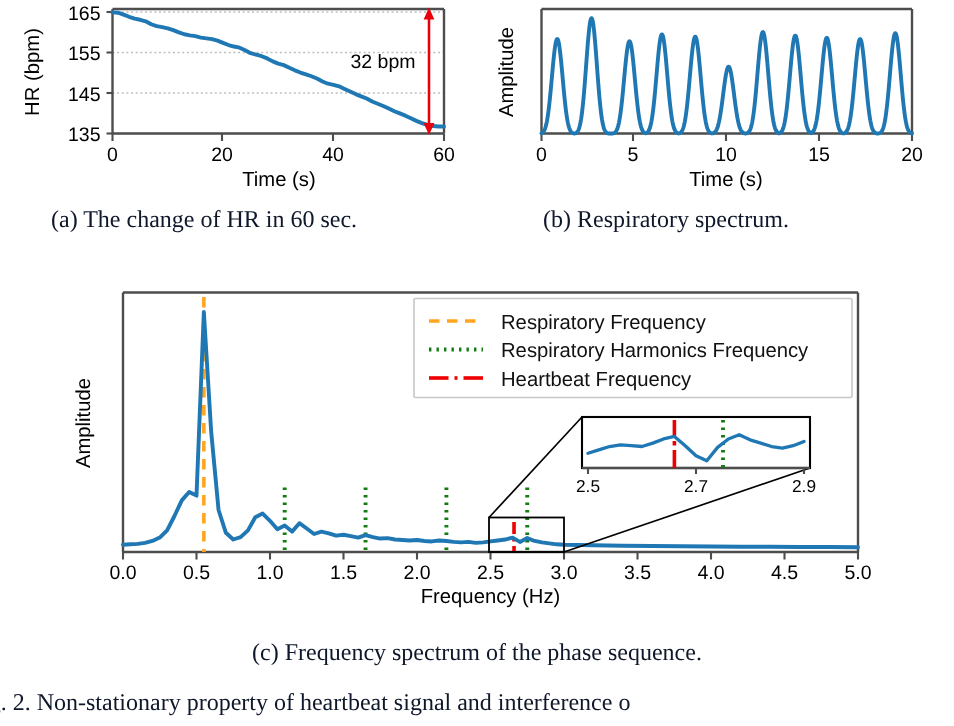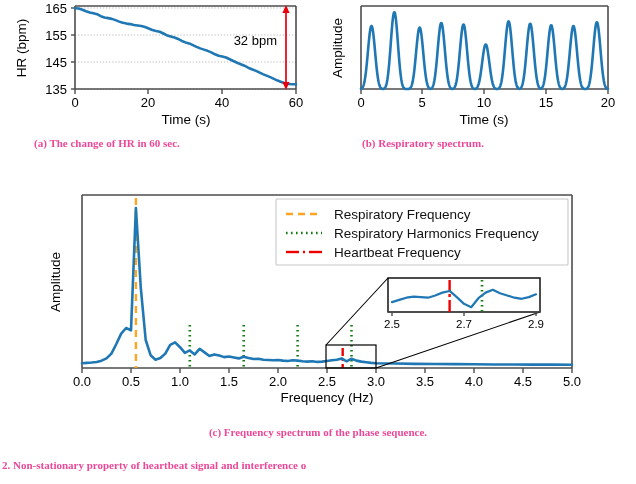--- a/index.html
+++ b/index.html
@@ -26,23 +26,22 @@
   .harm-line{stroke:#137d13;stroke-width:2.6;stroke-dasharray:1.6 3.4;stroke-linecap:butt;fill:none;}
   .hb-line{stroke:#ee0000;stroke-width:2.4;fill:none;}
   .legendbox{fill:#ffffff;stroke:#c8c8c8;stroke-width:1.1;}
   .legendtxt{font-family:"Liberation Sans",sans-serif;font-size:13.5px;fill:#111;}
   .insetframe{fill:#ffffff;stroke:#000000;stroke-width:1.4;}
   .connector{stroke:#000000;stroke-width:1.1;fill:none;}
   .zoombox{fill:none;stroke:#000000;stroke-width:1.2;}
   .cap{
     position:absolute;
     font-family:"Liberation Serif", serif;
-    font-size:11px;color:#ec4899;line-height:1.32;
+    font-size:16px;color:#0f172a;line-height:1.32;
     text-align:justify;
-    font-weight:bold;
   }
   .capcenter{text-align:center;}
 </style>
 </head>
 <body>
 
 <div class="panel" style="left:0px;top:0px;width:312px;height:128px;">
   <svg width="312" height="128" viewBox="0 0 312 128">
 
     <g>

